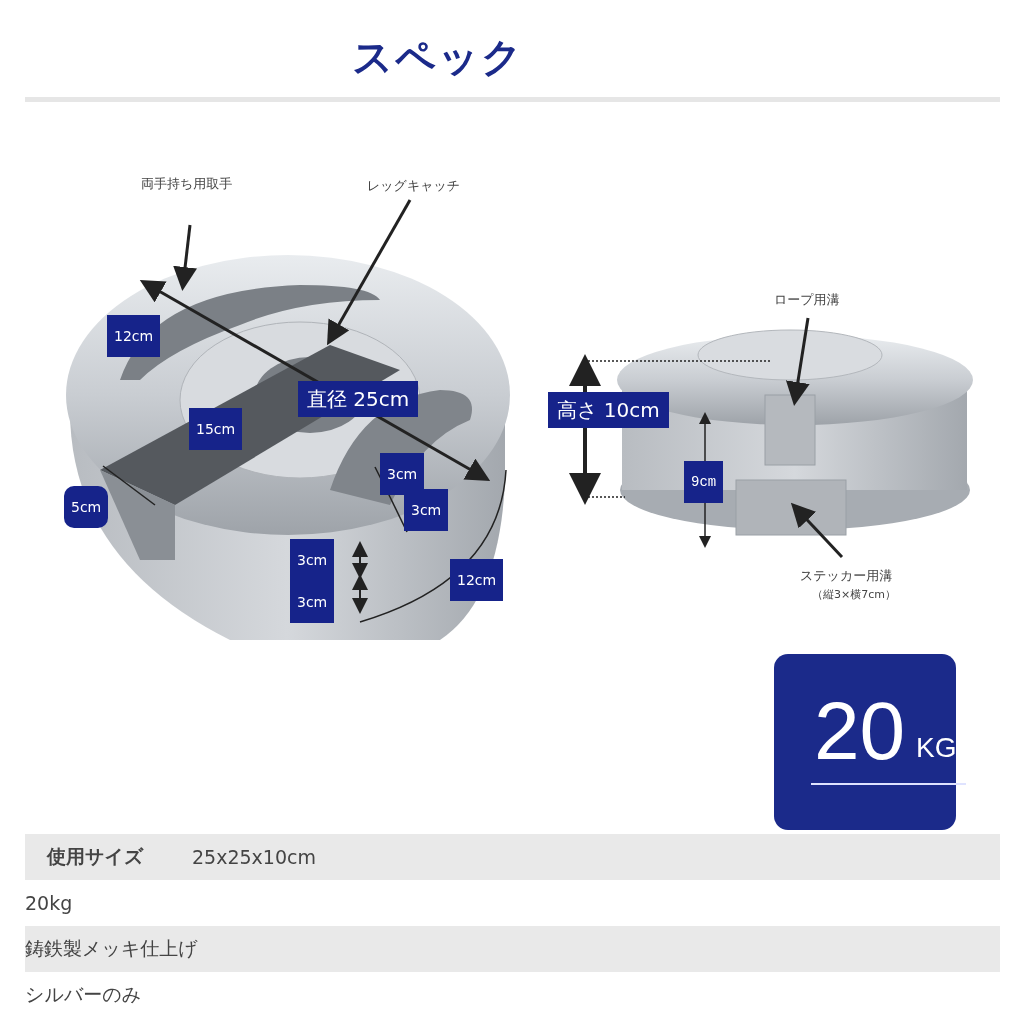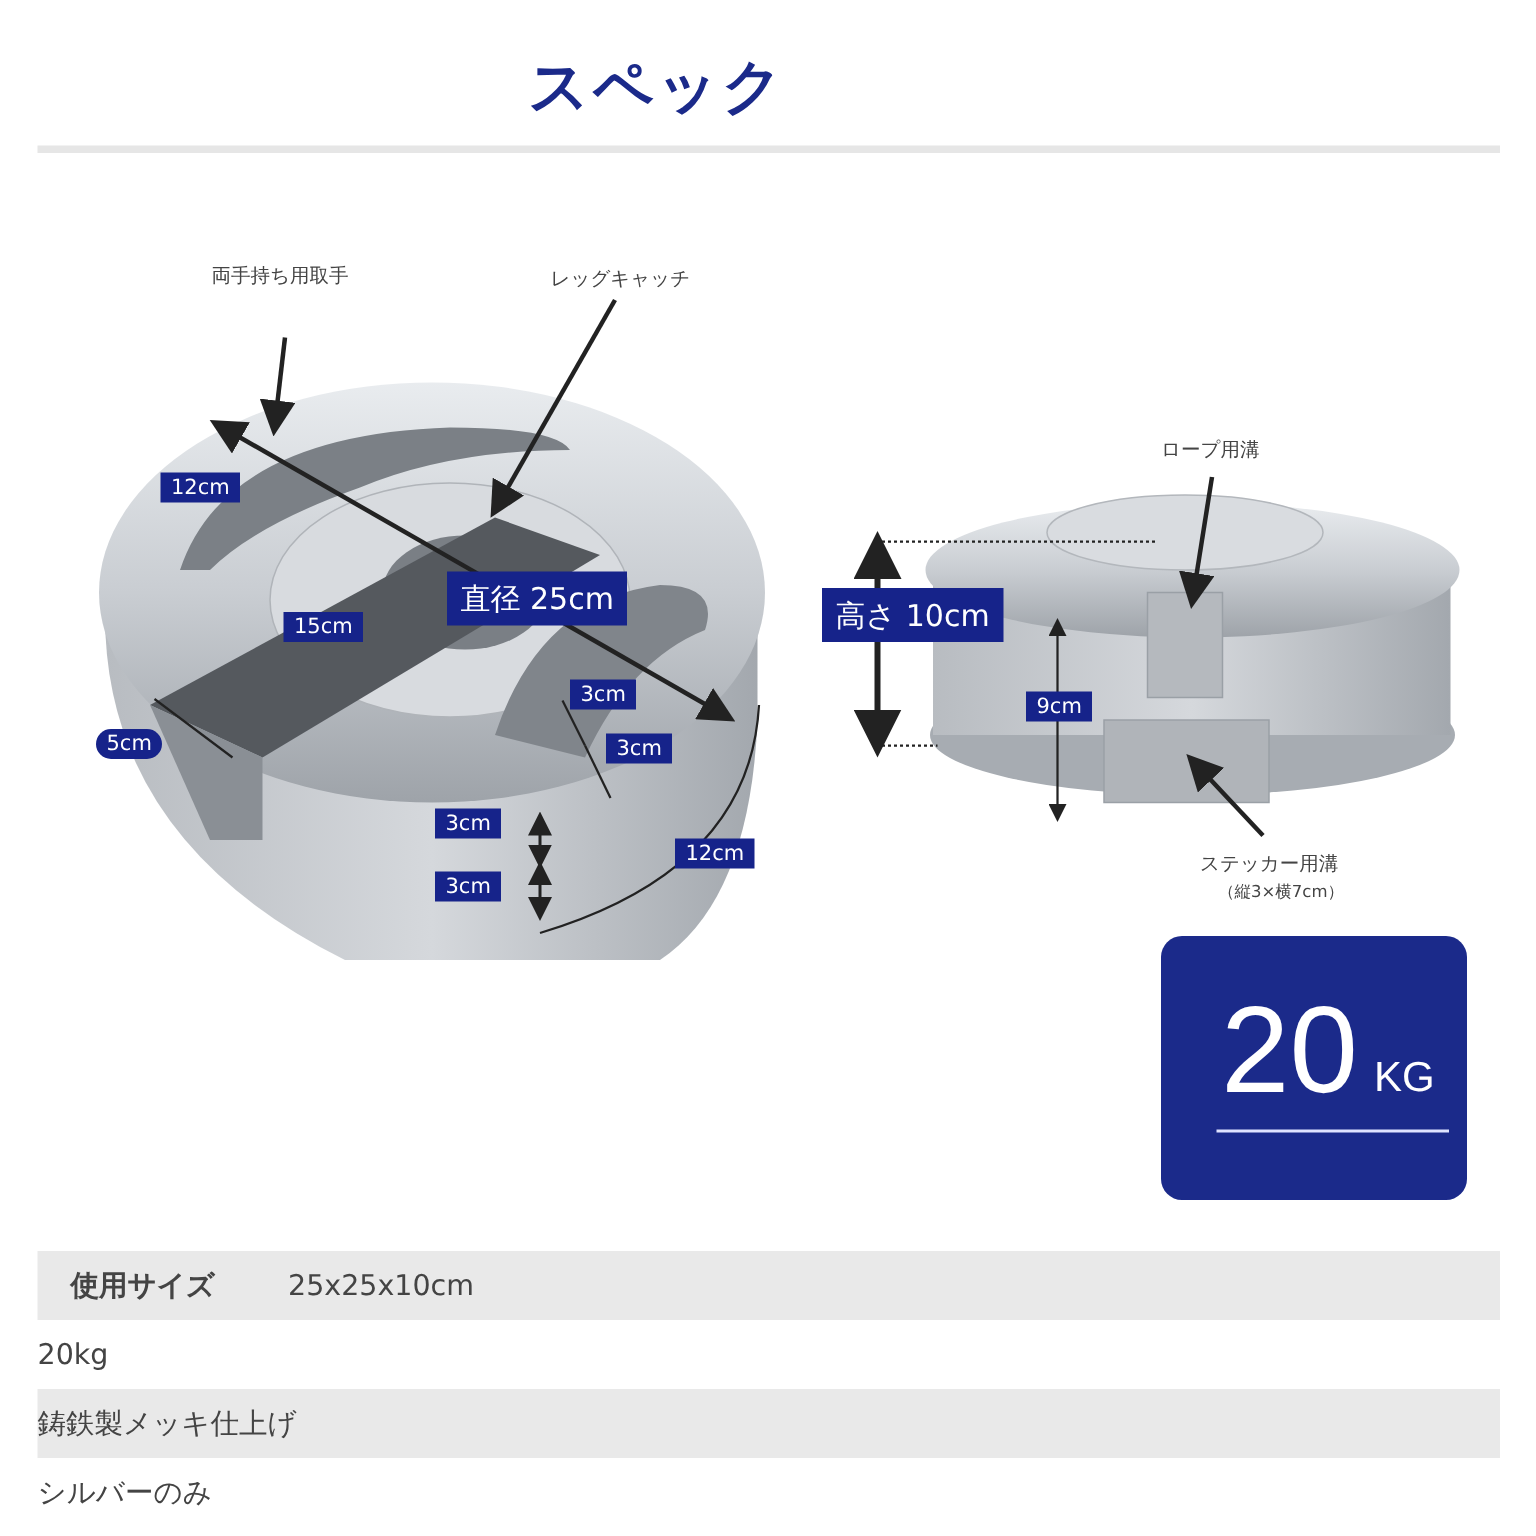--- a/index.html
+++ b/index.html
@@ -10,24 +10,24 @@
            font-size:40px; font-weight:bold; color:#1b2a8a; letter-spacing:2px; }
   .title-rule { position:absolute; top:97px; left:25px; width:975px; height:5px; background:#e6e6e6; }
 
   .figure { position:absolute; left:0; top:110px; width:1024px; height:710px; }
   .figure svg { position:absolute; left:0; top:0; }
 
   .callout { position:absolute; font-size:13px; color:#444; white-space:nowrap; }
   .callout-sub { position:absolute; font-size:11px; color:#444; white-space:nowrap; }
 
   .dim { position:absolute; background:#16238a; color:#fff; font-size:14px;
-         padding:3px 7px; line-height:1; white-space:nowrap; }
+         padding:14px 7px; line-height:1; white-space:nowrap; }
   .dim.big { font-size:20px; padding:8px 9px; }
 
-  .badge { position:absolute; left:774px; top:624px; width:204px; height:176px;
+  .badge { position:absolute; left:774px; top:654px; width:182px; height:176px;
            background:#1b2a8a; border-radius:14px; }
   .badge .num { position:absolute; left:40px; top:36px; color:#fff;
                 font-family:"Liberation Sans", sans-serif; font-size:82px; line-height:1; }
   .badge .unit { position:absolute; left:142px; top:80px; color:#fff;
                  font-family:"Liberation Sans", sans-serif; font-size:28px; line-height:1; }
   .badge .rule { position:absolute; left:37px; top:129px; width:155px; height:2px; background:#dfe3ff; }
 
   .spec-table { position:absolute; left:25px; top:834px; width:975px; }
   .spec-row { height:46px; display:flex; align-items:center; }
   .spec-row.shaded { background:#e9e9e9; }
@@ -111,21 +111,21 @@
 <div class="dim" style="left:189px; top:408px;">15cm</div>
 <div class="dim" style="left:64px; top:486px;border-radius:10px;">5cm</div>
 <div class="dim" style="left:380px; top:453px;">3cm</div>
 <div class="dim" style="left:404px; top:489px;">3cm</div>
 <div class="dim" style="left:290px; top:539px;">3cm</div>
 <div class="dim" style="left:290px; top:581px;">3cm</div>
 <div class="dim" style="left:450px; top:559px;">12cm</div>
 
 <div class="callout" style="left:774px; top:291px;">ロープ用溝</div>
 <div class="dim big" style="left:548px; top:392px;">高さ 10cm</div>
-<div class="dim" style="left:684px; top:461px;">9cm</div>
+<div class="dim" style="left:684px; top:461px;font-family:Liberation Mono, monospace;">9cm</div>
 <div class="callout" style="left:800px; top:567px;">ステッカー用溝</div>
 <div class="callout-sub" style="left:812px; top:587px;">（縦3×横7cm）</div>
 
 <div class="badge">
   <span class="num">20</span>
   <span class="unit">KG</span>
   <div class="rule"></div>
 </div>
 
 <div class="spec-table">

